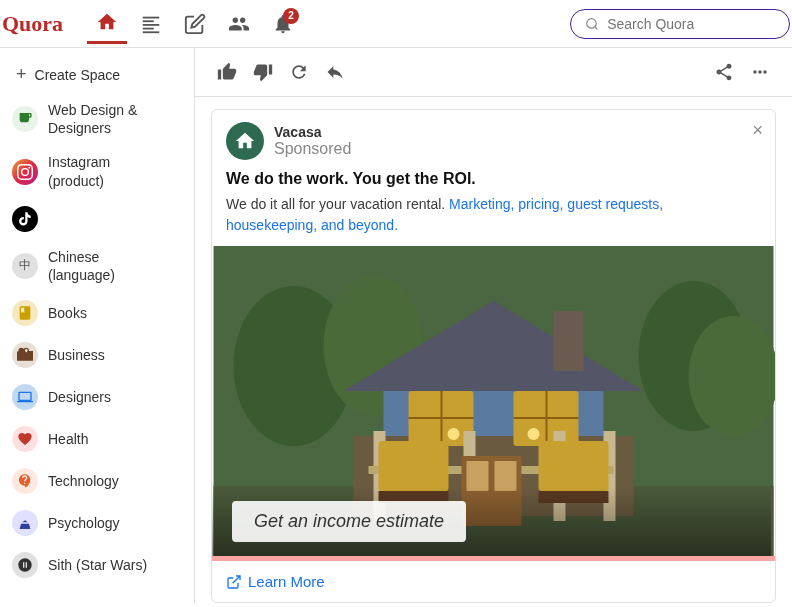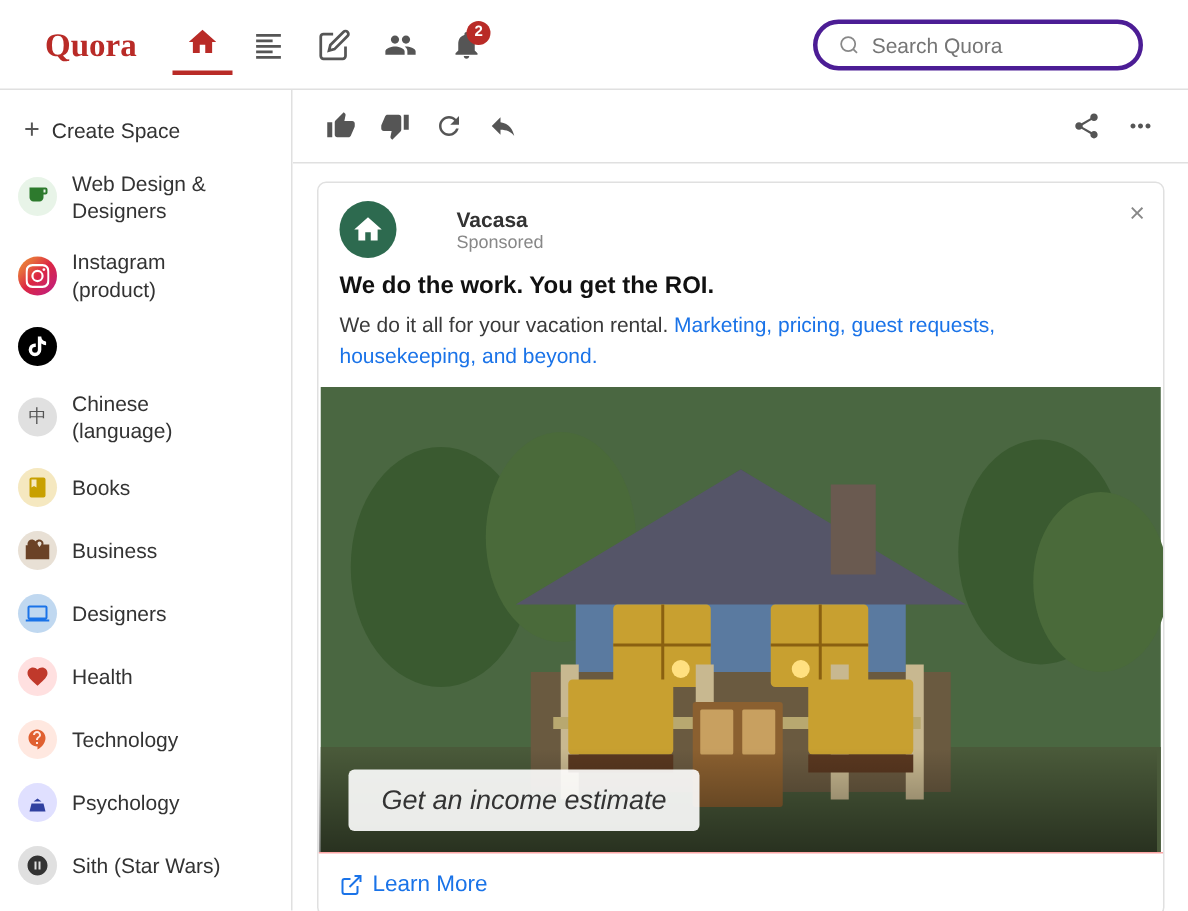--- a/index.html
+++ b/index.html
@@ -1,41 +1,41 @@
 <!DOCTYPE html>
 <html><head>
   <meta charset="utf-8">
   <style>
     * { margin: 0; padding: 0; box-sizing: border-box; }
     body { font-family: -apple-system, BlinkMacSystemFont, 'Segoe UI', sans-serif; background: #fff; width: 792px; height: 607px; overflow: hidden; }
 
     
     .top-nav {
-      display: flex; align-items: center; padding: 0 30px; height: 60px;
+      display: flex; align-items: center; padding: 0 2px; height: 48px;
       border-bottom: 1px solid #e0e0e0; background: #fff; position: relative; z-index: 10;
     }
     .quora-logo {
       font-size: 22px; font-weight: bold; color: #b92b27; font-family: Georgia, serif;
       margin-right: 24px; cursor: pointer;
     }
     .nav-icons { display: flex; align-items: center; gap: 4px; }
     .nav-icon-btn {
       position: relative; width: 40px; height: 40px; display: flex; align-items: center;
       justify-content: center; border-radius: 50%; cursor: pointer; border: none;
       background: transparent;
     }
     .nav-icon-btn.active { border-bottom: 3px solid #b92b27; border-radius: 0; }
     .nav-icon-btn svg { width: 22px; height: 22px; }
     .badge {
       position: absolute; top: 4px; right: 4px; background: #b92b27; color: #fff;
       border-radius: 50%; width: 16px; height: 16px; font-size: 10px;
       display: flex; align-items: center; justify-content: center; font-weight: bold;
     }
     .search-box {
-      display: flex; align-items: center; border: 3px solid #4c1d95; border-radius: 20px;
+      display: flex; align-items: center; border: 1px solid #4c1d95; border-radius: 20px;
       padding: 6px 14px; margin-left: auto; width: 220px; justify-content: center;
     }
     .search-box svg { width: 16px; height: 16px; color: #888; margin-right: 8px; }
     .search-box input { border: none; outline: none; font-size: 14px; color: #333; width: 100%; background: transparent; }
 
     
     .main-layout { display: flex; height: calc(607px - 52px); }
 
     
     .sidebar {
@@ -69,48 +69,48 @@
       cursor: pointer; display: flex; align-items: center; justify-content: center;
       border-radius: 4px; color: #555;
     }
     .toolbar-right { margin-left: auto; display: flex; gap: 4px; }
 
     
     .ad-card {
       margin: 12px 16px; border: 1px solid #e0e0e0; border-radius: 6px; overflow: hidden;
       position: relative;
     }
-    .ad-header { display: flex; align-items: center; padding: 12px 14px 8px; gap: 30px; }
+    .ad-header { display: flex; align-items: center; padding: 12px 14px 8px; }
     .ad-avatar {
       width: 38px; height: 38px; border-radius: 50%; background: #2d6a4f;
       display: flex; align-items: center; justify-content: center; margin-right: 10px; flex-shrink: 0;
     }
     .ad-avatar svg { width: 22px; height: 22px; fill: white; }
     .ad-name { font-weight: bold; font-size: 14px; color: #333; }
-    .ad-sponsored { font-size: 12px; color: #888; }
+    .ad-sponsored { font-size: 16px; color: #888; }
     .ad-close {
       position: absolute; top: 10px; right: 12px; cursor: pointer;
       font-size: 18px; color: #888; border: none; background: transparent;
     }
     .ad-headline { padding: 2px 14px 6px; font-weight: bold; font-size: 16px; color: #111; }
     .ad-desc { padding: 0 14px 10px; font-size: 14px; color: #3a3a3a; line-height: 1.5; }
     .ad-desc a { color: #1a73e8; text-decoration: none; }
     .ad-image-wrap { position: relative; width: 100%; height: 310px; overflow: hidden; }
     .ad-image-overlay {
       position: absolute; bottom: 0; left: 0; right: 4px; padding: 14px 20px;
       background: linear-gradient(transparent, rgba(0,0,0,0.45));
     }
     .ad-image-cta {
       background: rgba(255,255,255,0.9); border-radius: 4px;
       padding: 10px 22px; font-size: 18px; color: #333; font-style: italic; font-weight: 500;
       display: inline-block;
     }
     .ad-footer {
       display: flex; align-items: center; padding: 12px 14px;
-      border-top: 1px solid #fca5a5;
+      border-top: 5px solid #fca5a5;
     }
     .learn-more-btn {
       display: flex; align-items: center; gap: 6px; border: none; background: transparent;
       cursor: pointer; font-size: 15px; color: #1a73e8; font-weight: 500;
     }
     
 
     
     .icon-webdesign { background: #e8f4e8; }
     .icon-instagram { background: linear-gradient(135deg, #f09433,#e6683c,#dc2743,#cc2366,#bc1888); }

